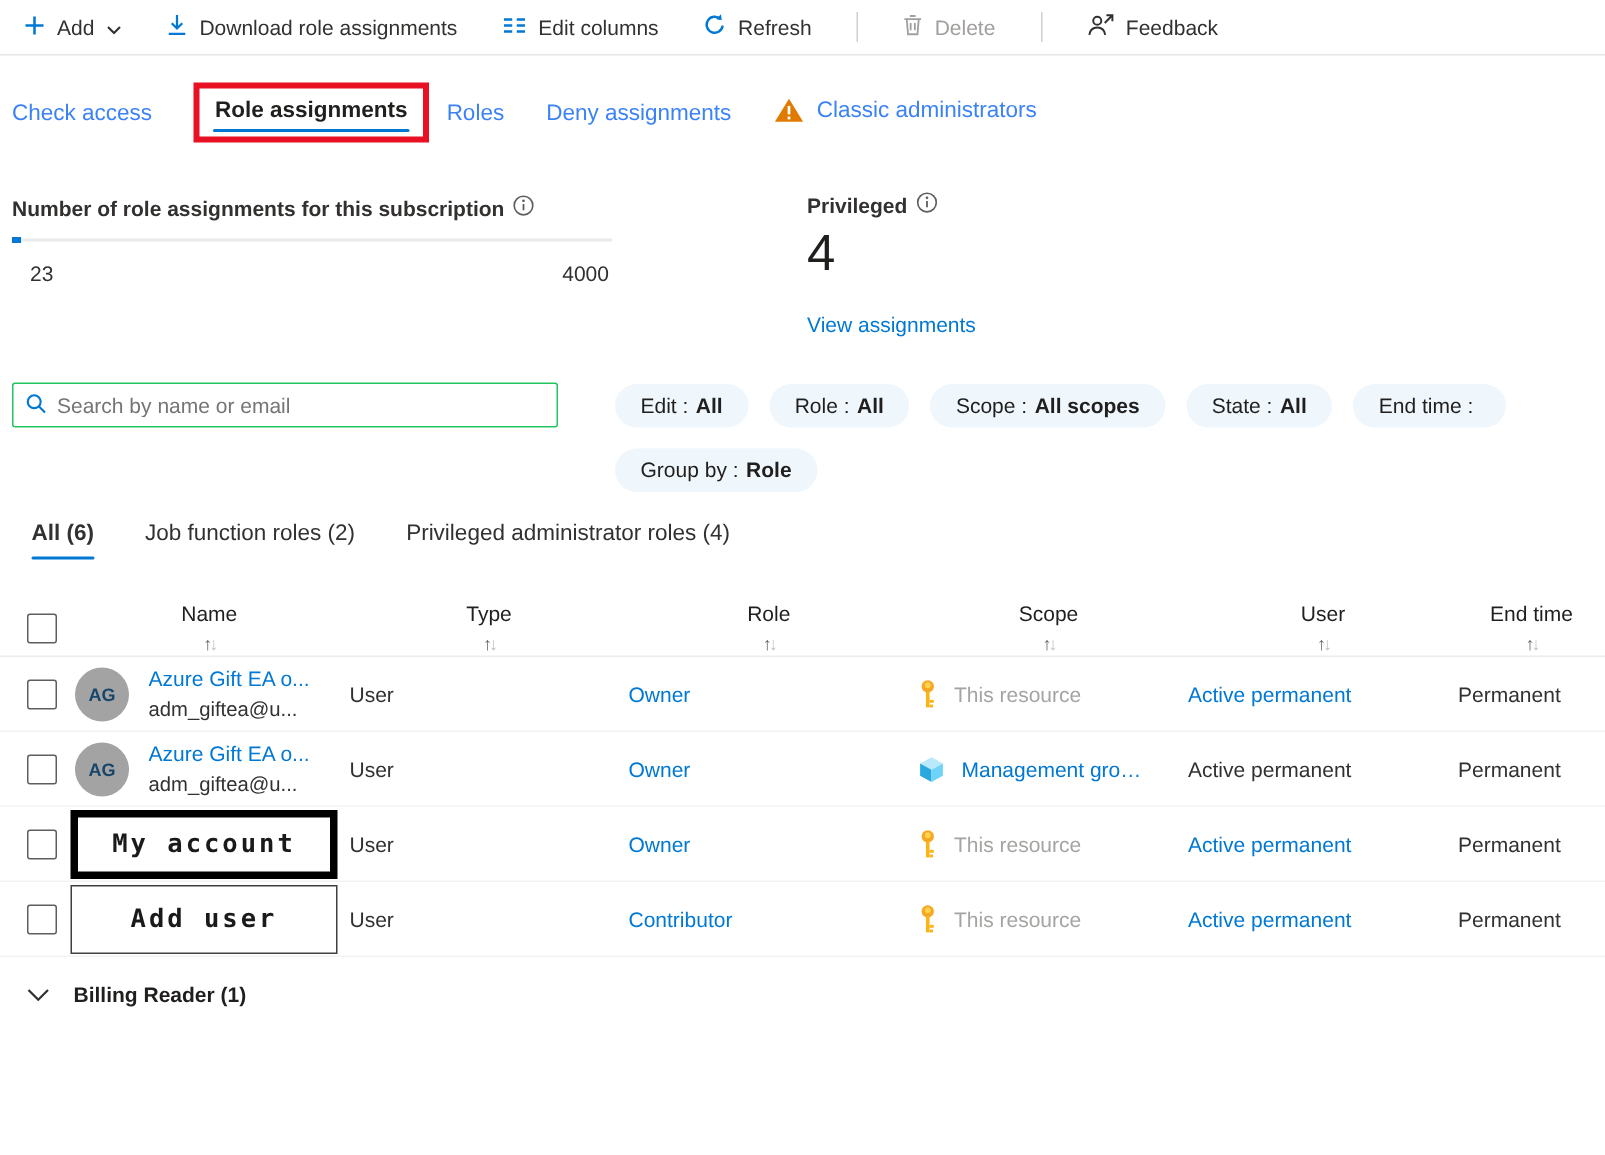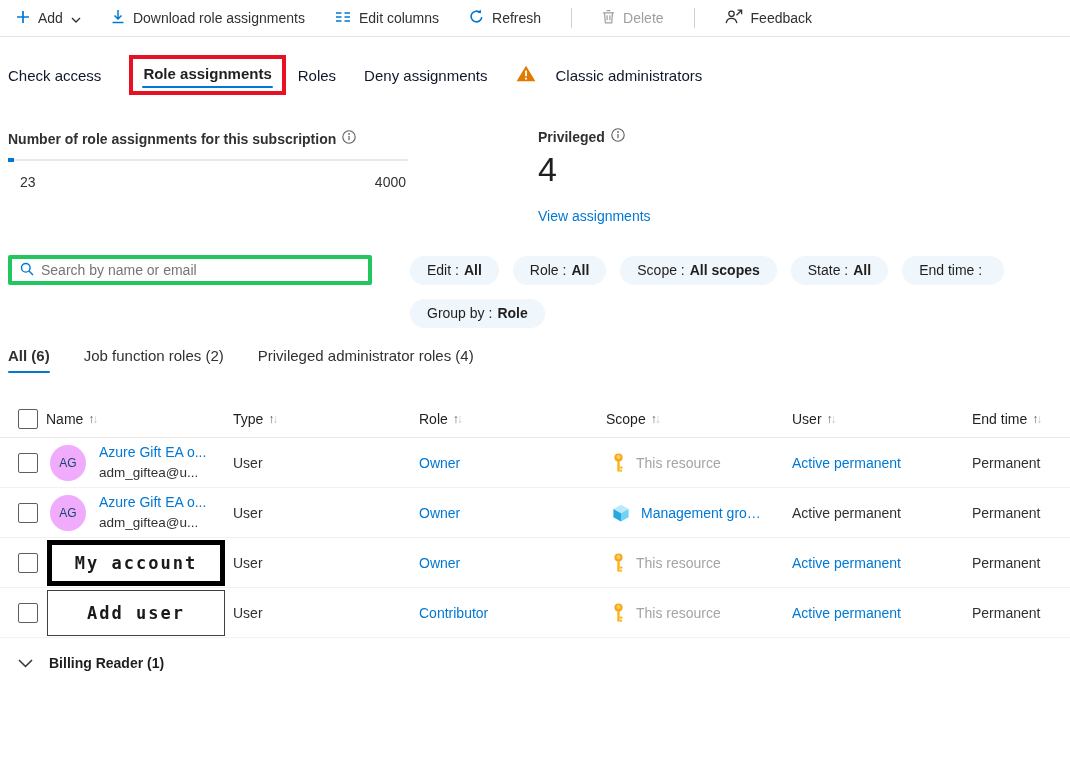--- a/index.html
+++ b/index.html
@@ -9,73 +9,73 @@
   
   .toolbar { position:absolute; top:0; left:0; width:1070px; height:37px;
     display:flex; align-items:center; padding-left:16px; border-bottom:1px solid #e5e5e5; }
   .tb-item { display:flex; align-items:center; gap:8px; margin-right:30px;
     cursor:pointer; white-space:nowrap; color:#323130; }
   .tb-item.disabled { color:#a19f9d; cursor:default; }
   .tb-divider { width:1px; height:20px; background:#d2d0ce; margin-right:30px; }
 
   
   .tabs { position:absolute; top:55px; left:8px; display:flex; align-items:center; font-size:15px; }
-  .tab { margin-right:28px; cursor:pointer; color:#0f172a; white-space:nowrap; }
+  .tab { margin-right:28px; cursor:pointer; color:#3b82f6; white-space:nowrap; }
   .tab-boxed { border:4px solid #e81123; padding:6px 10px 9px; margin-right:12px; position:relative; }
   .tab-boxed .tab-label { font-weight:bold; color:#201f1e; }
   .tab-underline { position:absolute; left:9px; right:9px; bottom:3px; height:2px;
     background:#0078d4; border-radius:1px; }
-  .tab-warn { display:flex; align-items:center; gap:20px; }
+  .tab-warn { display:flex; align-items:flex-start; gap:9px; }
 
   
   .stats-left { position:absolute; top:130px; left:8px; width:400px; }
   .stats-title { font-weight:bold; display:flex; align-items:center; gap:6px; }
   .bar-wrap { position:relative; height:4px; margin-top:11px; }
   .bar-track { position:absolute; left:0; right:0; top:1px; height:2px; background:#eaeaea; }
   .bar-fill { position:absolute; left:0; top:0; width:6px; height:4px; background:#0078d4; }
   .bar-nums { display:flex; justify-content:space-between; margin-top:12px; padding:0 2px 0 12px; }
   .stats-right { position:absolute; top:128px; left:538px; }
   .priv-count { font-size:34px; color:#201f1e; margin-top:6px; line-height:1.1; }
   .priv-link { margin-top:20px; }
   a.link { color:#0078d4; text-decoration:none; cursor:pointer; }
 
   
   .search-box { position:absolute; top:255px; left:8px; width:364px; height:30px;
-    border:4px solid #22c55e; border-radius:2px; display:flex; align-items:center; padding:0 8px; gap:7px; }
+    border:1px solid #22c55e; border-radius:2px; display:flex; align-items:center; padding:0 8px; gap:7px; }
   .search-box input { border:none; outline:none; flex:1; font:inherit; color:#323130; background:transparent; }
   .search-box input::placeholder { color:#757575; }
   .pill-row1 { position:absolute; top:256px; left:410px; width:720px; display:flex; gap:14px; }
   .pill-row2 { position:absolute; top:299px; left:410px; display:flex; }
   .pill { background:#eff6fc; border-radius:15px; height:29px; line-height:29px;
     padding:0 17px; white-space:nowrap; cursor:pointer; color:#201f1e; }
   .pill b { margin-left:5px; }
 
   
-  .view-tabs { position:absolute; top:347px; left:8px; display:flex; gap:34px; font-size:15px; }
+  .view-tabs { position:absolute; top:347px; left:21px; display:flex; gap:34px; font-size:15px; }
   .vtab { cursor:pointer; padding-bottom:9px; position:relative; white-space:nowrap; }
   .vtab.active { font-weight:bold; }
   .vtab.active::after { content:""; position:absolute; left:0; right:0; bottom:0;
     height:2.5px; background:#0078d4; border-radius:2px; }
 
   
   .table { position:absolute; top:400px; left:0; width:1070px; }
   .grid { display:grid; grid-template-columns:46px 187px 186px 187px 186px 180px auto; align-items:center; }
   .thead { height:38px; border-bottom:1px solid #edebe9; }
-  .th { display:flex; align-items:center; gap:5px; font-size:14px; color:#201f1e; cursor:pointer; }
+  .th { display:flex; align-items:center; gap:5px; font-size:14px; color:#201f1e; cursor:pointer;flex-direction:column; }
   .sort { font-size:12px; letter-spacing:-2px; }
   .sort .up { color:#605e5c; } .sort .dn { color:#c8c6c4; }
   .checkbox { width:20px; height:20px; border:1px solid #605e5c; border-radius:2px;
     background:#fff; margin-left:18px; display:block; cursor:pointer; }
   .group-hdr { height:50px; display:flex; align-items:center; border-bottom:1px solid #edebe9; cursor:pointer; }
   .group-hdr svg { margin-left:18px; }
   .group-label { font-weight:bold; margin-left:16px; color:#201f1e; }
   .trow { height:50px; border-bottom:1px solid #f3f2f1; }
   .name-cell { display:flex; align-items:center; height:100%; }
-  .avatar { width:36px; height:36px; border-radius:50%; background:#f0abfc; color:#17466b;
-    font-size:12px; display:flex; align-items:center; justify-content:center; margin-left:4px; flex:0 0 36px; }
+  .avatar { width:36px; height:36px; border-radius:50%; background:#a3a3a3; color:#17466b;
+    font-size:12px; display:flex; align-items:center; justify-content:center; margin-left:4px; flex:0 0 36px;font-weight:bold; }
   .nm { margin-left:13px; display:flex; flex-direction:column; line-height:1.5; overflow:hidden; }
   .nm-email { color:#323130; font-size:13.5px; }
   .scope-cell { display:flex; align-items:center; gap:11px; padding-left:6px; }
   .scope-gray { color:#a6a4a2; }
   .state-plain, .cell-plain { color:#323130; }
   .redacted { width:178px; height:46px; display:flex; align-items:center; justify-content:center;
     background:#fff; font-family:"DejaVu Sans Mono", monospace; font-weight:bold; font-size:17px;
     letter-spacing:2px; color:#1a1a1a; margin-left:1px; cursor:pointer; }
   .redacted.black { border:5px solid #000; }
   .redacted.red { border:1px solid #404040; }

